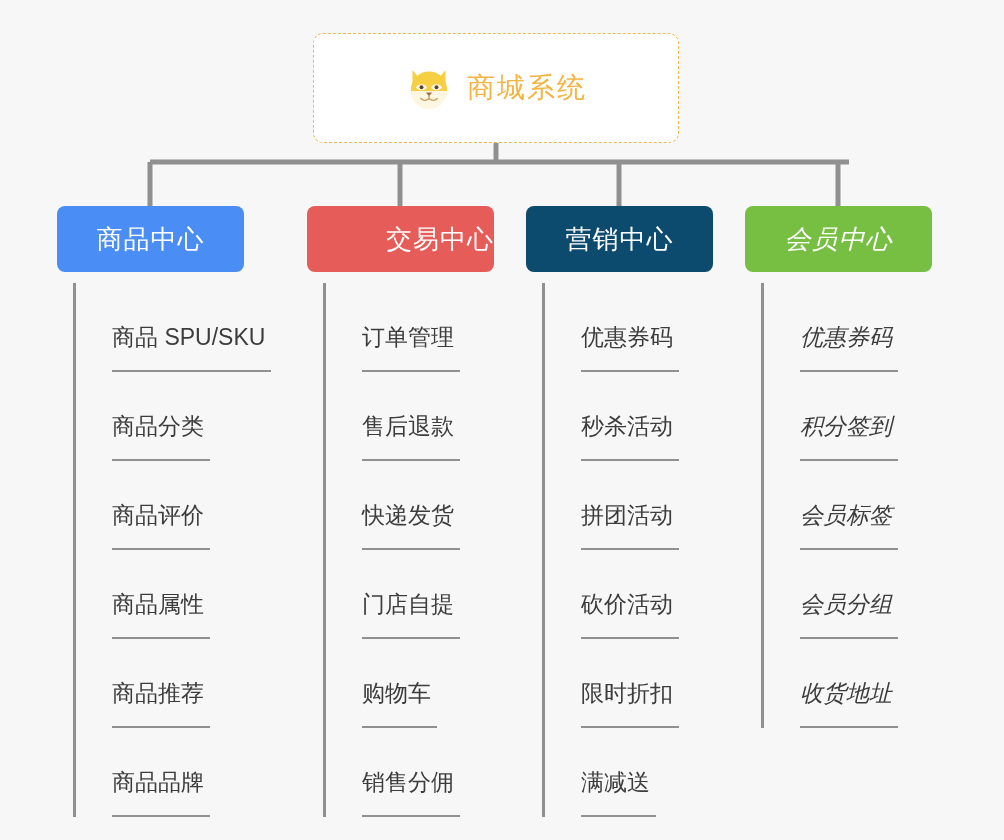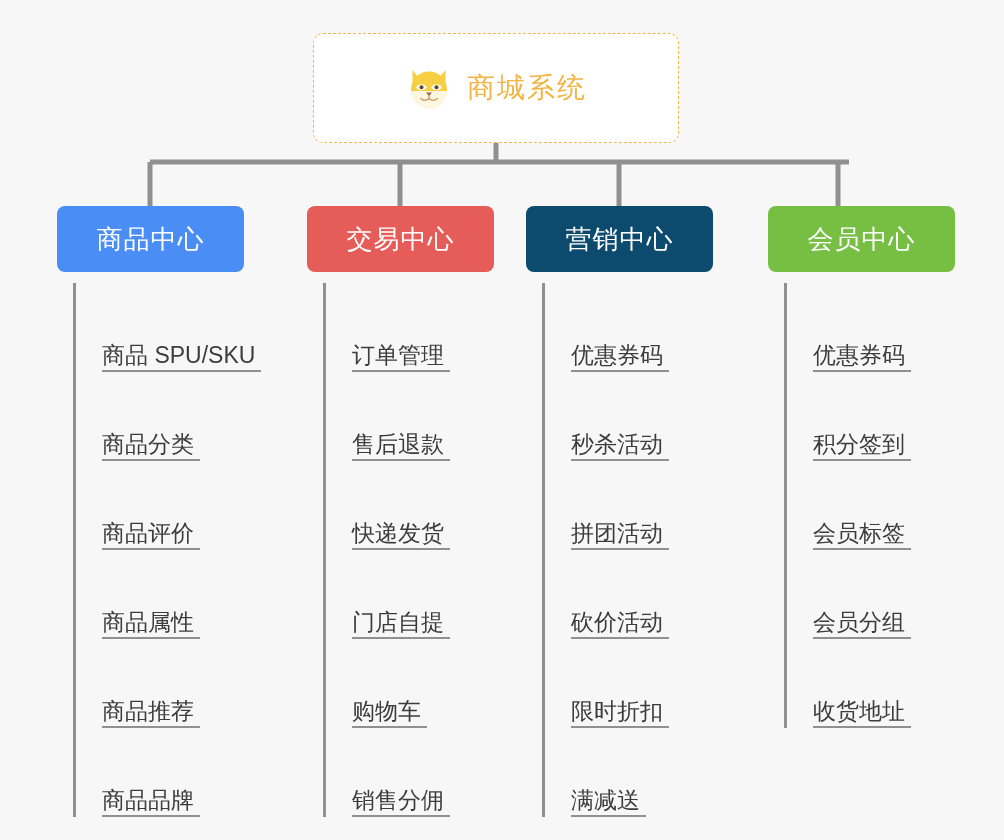--- a/index.html
+++ b/index.html
@@ -65,21 +65,21 @@
 
   
   .column {
     position: absolute;
     top: 206px;
     width: 187px;
   }
   .col-0 { left: 57px;  }
   .col-1 { left: 307px; }
   .col-2 { left: 526px; }
-  .col-3 { left: 768px; }
+  .col-3 { left: 745px; font-style: italic; }
 
   .cat-header {
     width: 187px;
     height: 66px;
     border-radius: 8px;
     display: flex;
     align-items: center;
     justify-content: center;
     box-sizing: border-box;
   }
@@ -104,22 +104,22 @@
     position: relative;
     height: 89px;
     display: flex;
     align-items: flex-end;
     box-sizing: border-box;
   }
   .child-item:last-child { height: 89px; }
 
   .child-inner {
     position: relative;
-    margin-left: 26px;
-    padding-bottom: 0;
+    margin-left: 36px;
+    padding-bottom: 18px;
     border-bottom: 2px solid #909090;
     display: inline-block;
   }
   .child-label {
     font-size: 23px;
     color: #3c3c3c;
     line-height: 1.25;
     white-space: nowrap;
     display: block;
     padding: 0 6px 0 0;
@@ -192,21 +192,21 @@
       </div>
       <div class="child-item">
         <span class="child-inner">
             <span class="child-label">商品品牌</span>
           </span>
       </div>
     </div>
   </div>
 
   <div class="column col-1">
-    <div class="cat-header" style="background: rgb(229, 92, 88);">
+    <div class="cat-header" style="background: rgb(229, 92, 88); justify-content: flex-end;">
       <span class="cat-header-label">交易中心</span>
     </div>
     <div class="child-list">
       <div class="child-item">
         <span class="child-inner">
             <span class="child-label">订单管理</span>
           </span>
       </div>
       <div class="child-item">
         <span class="child-inner">

